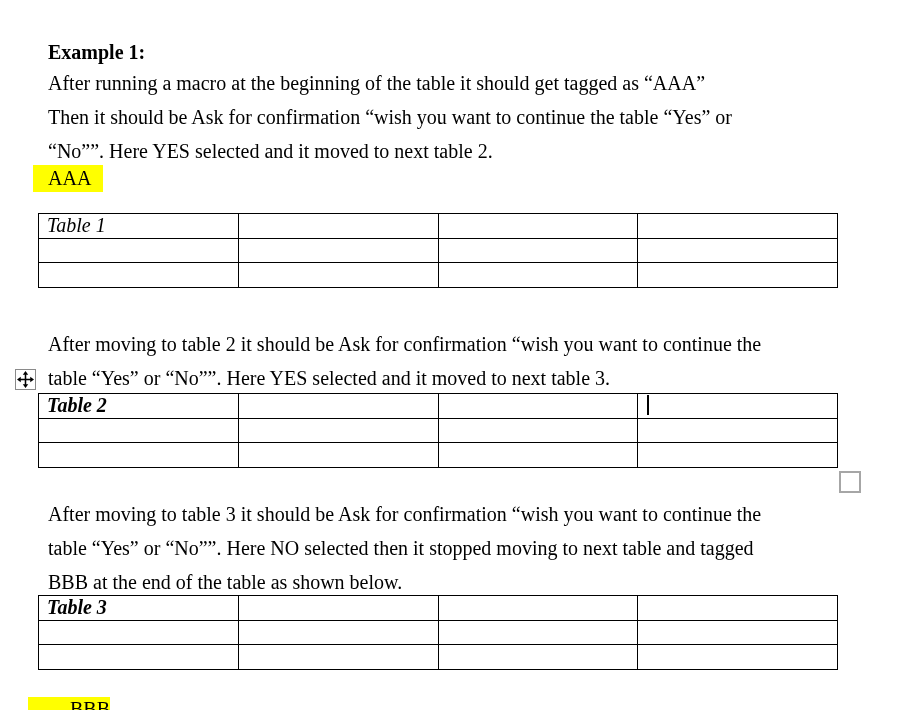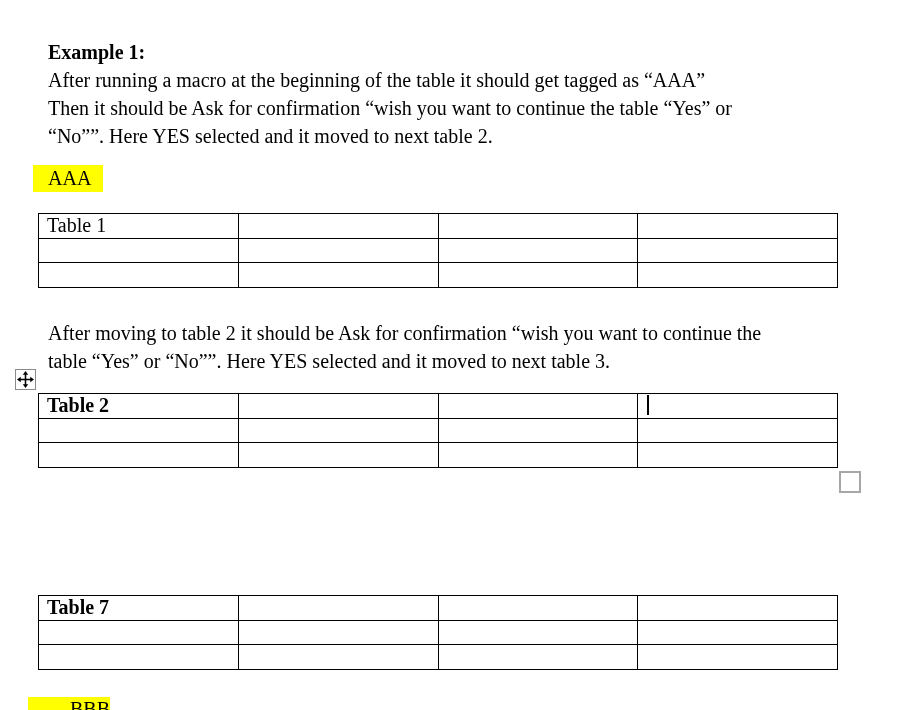--- a/index.html
+++ b/index.html
@@ -1,35 +1,35 @@
 <!DOCTYPE html>
 <html><head>
 <meta charset="utf-8">
 <style>
   * { margin:0; padding:0; box-sizing:border-box; }
   html,body { background:#ffffff; }
   body { width:906px; height:710px; font-family:"Liberation Serif", serif; color:#000; }
   .page { position:relative; width:906px; height:710px; background:#ffffff; overflow:hidden;margin-top:36px; }
 
   .heading { position:absolute; left:48px; top:5px; font-size:20px; font-weight:bold; }
-  .para { position:absolute; left:48px; width:845px; font-size:20px; line-height:28px; white-space:pre-line; }
+  .para { position:absolute; left:48px; width:845px; font-size:20px; line-height:34px; white-space:pre-line; }
   .p1 { top:30px; }
-  .p2 { top:283px; }
+  .p2 { top:291px; }
   .p3 { top:461px; }
 
   .hl { position:absolute; background:#ffff00; font-weight:normal; font-size:20px; }
   .hl-aaa { left:33px; top:129px; width:70px; height:27px; line-height:27px; padding-left:15px; }
   .hl-bbb { left:28px; top:661px; width:82px; height:25px; line-height:25px; padding-left:20px;text-align:right; }
 
   .doc-table { position:absolute; left:38px; width:800px; border-collapse:collapse; table-layout:fixed; }
   .doc-table td { border:1.5px solid #000; height:24.5px; padding:0 0 0 8px; font-size:20px; vertical-align:top; background:#fff; }
   .t1 { top:177px; }
   .t2 { top:357px; }
   .t3 { top:559px; }
-  .cell-label { display:inline-block; padding-top:0px; }
+  .cell-label { display:inline-block; padding-top:0px;font-style:italic; }
   .bold-label { font-weight:bold; }
 
   .move-handle { position:absolute; left:15px; top:333px; width:21px; height:21px;
                  border:1px solid #8a8a8a; background:#fff;
                  display:flex; align-items:center; justify-content:center; }
   .resize-handle { position:absolute; left:839px; top:435px; width:22px; height:22px;
                    border:2px solid #a6a6a6; background:#fff; }
   .text-cursor { position:absolute; left:647px; top:359px; width:2px; height:20px; background:#000; }
   .bottom-bar { position:absolute; left:0; top:707px; width:906px; height:3px; }
 </style>
@@ -104,25 +104,28 @@
       <td></td>
       <td></td>
     </tr>
   </tbody>
     </table>
 
   <div class="text-cursor"></div>
 
   <div class="resize-handle"></div>
 
+  <div class="para p3">After moving to table 3 it should be Ask for confirmation “wish you want to continue the
+table “Yes” or “No””. Here NO selected then it stopped moving to next table and tagged
+BBB at the end of the table as shown below.</div>
 
   <table class="doc-table t3">
     <tbody>
         <tr>
-      <td><span class="cell-label bold-label">Table 7</span></td>
+      <td><span class="cell-label bold-label">Table 3</span></td>
       <td></td>
       <td></td>
       <td></td>
     </tr>
     <tr>
       <td></td>
       <td></td>
       <td></td>
       <td></td>
     </tr>

